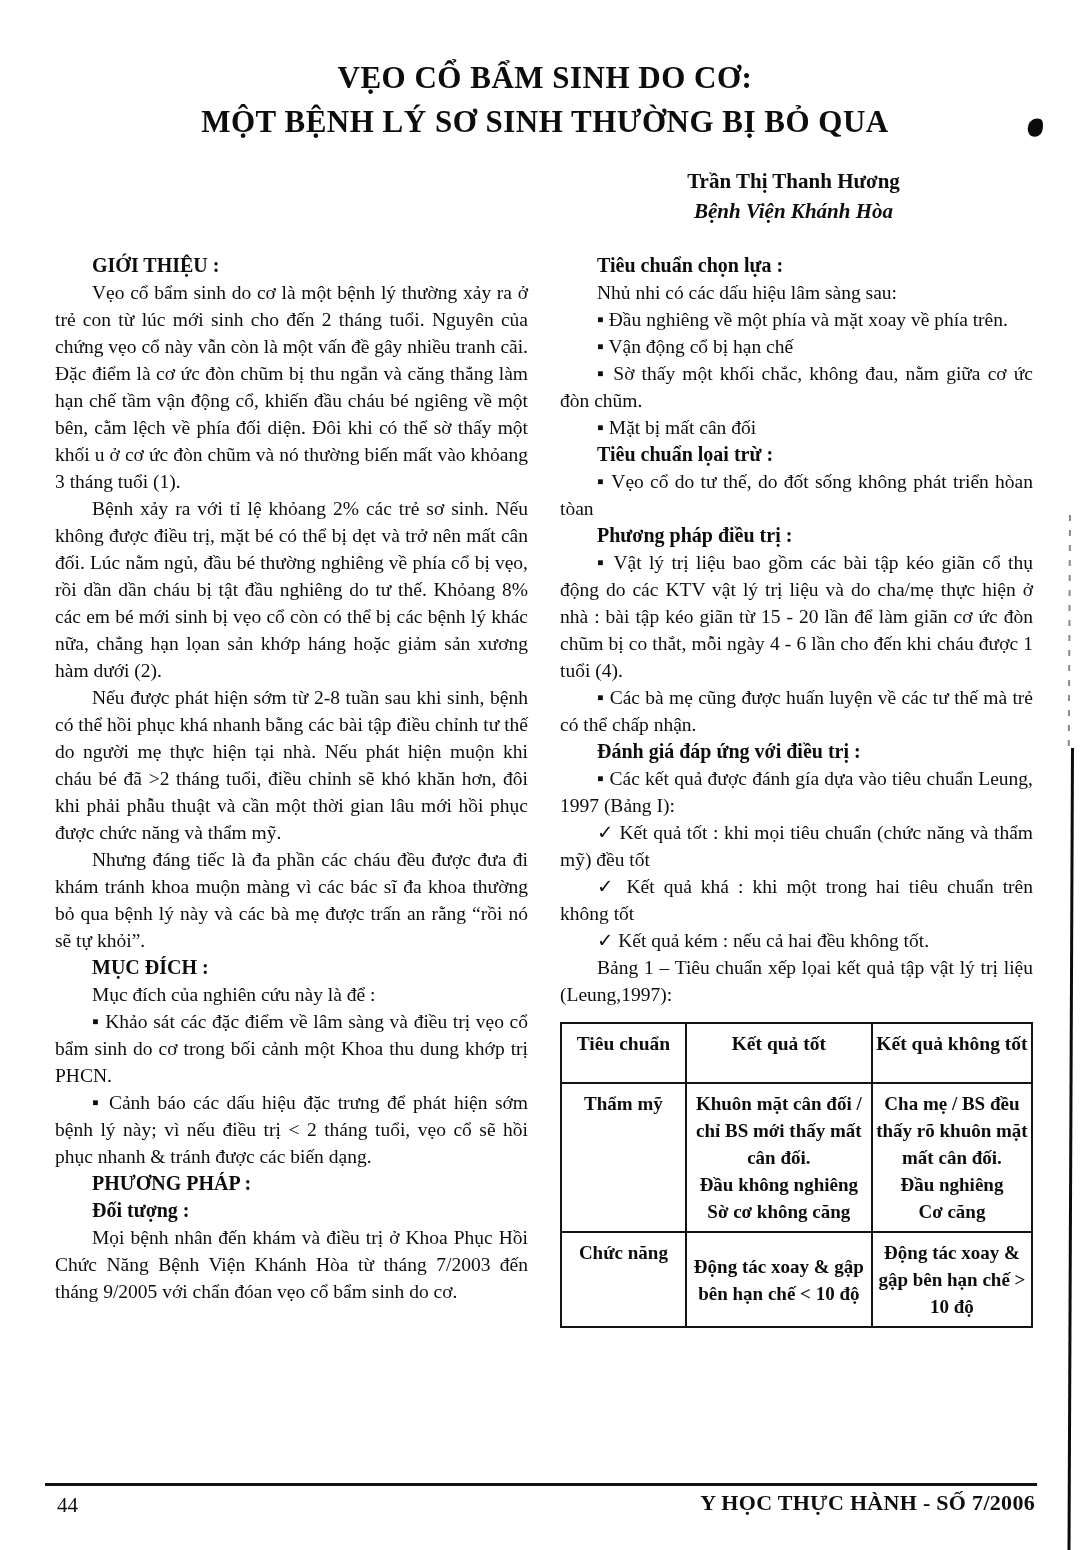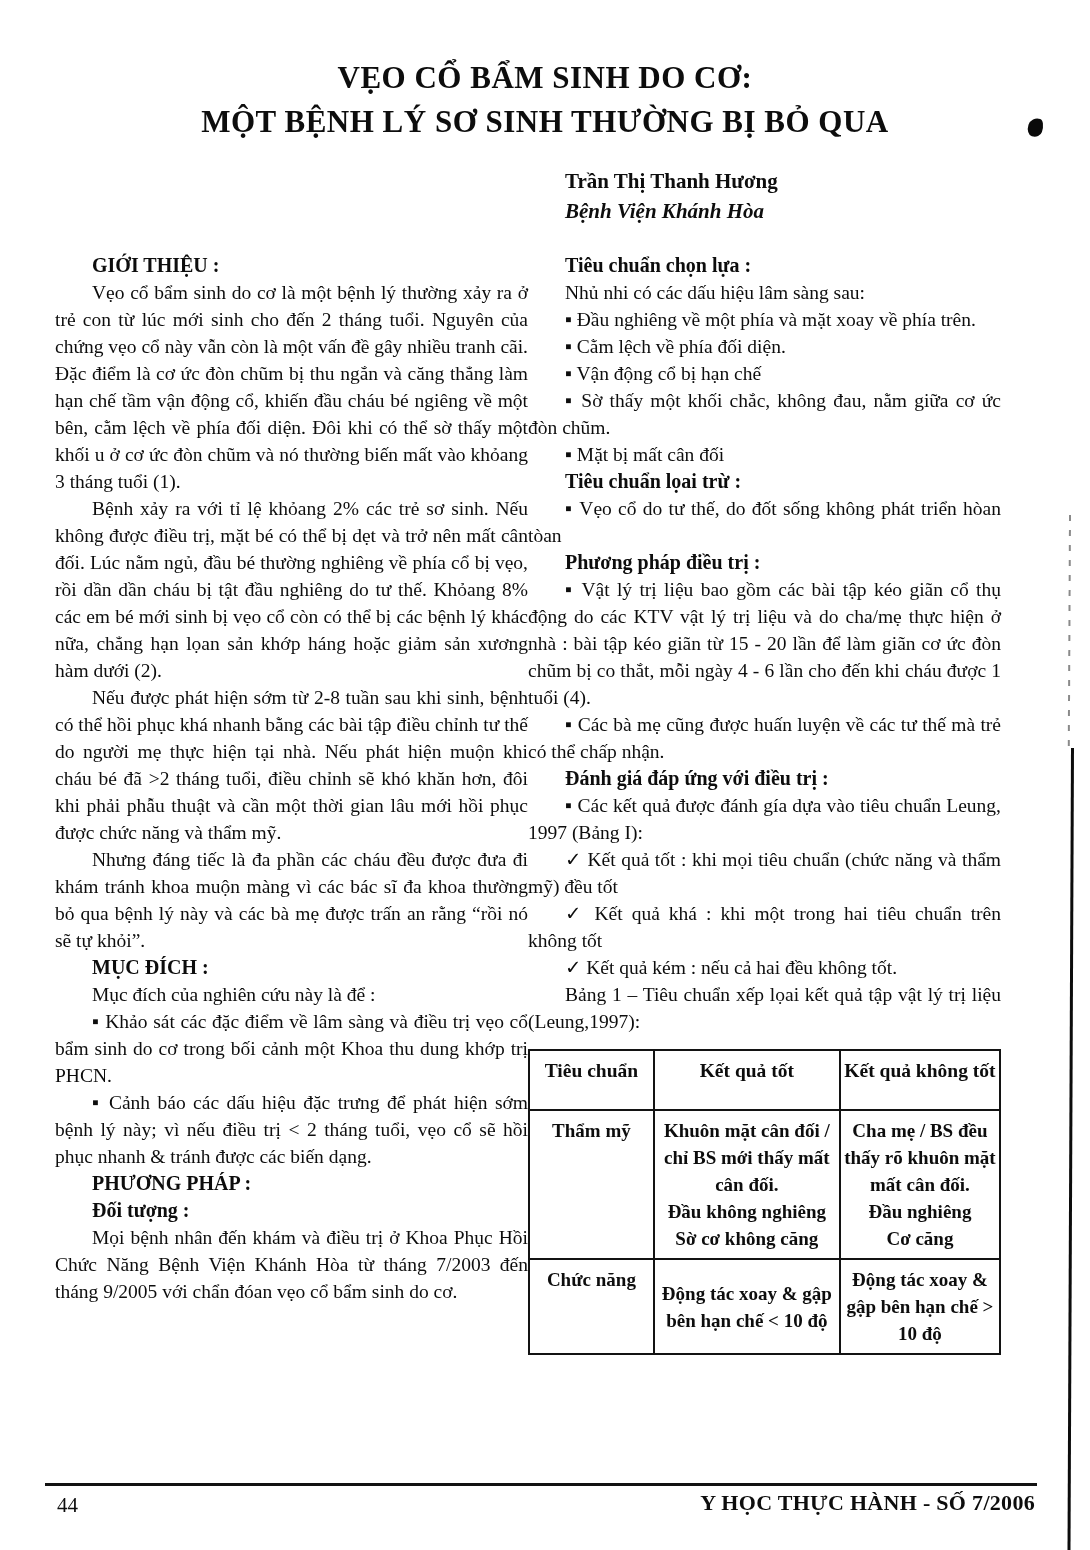--- a/index.html
+++ b/index.html
@@ -8,25 +8,25 @@
     background:#ffffff;
     color:#0d0d0d;
     font-family:"Liberation Serif","DejaVu Serif",serif;
     position:relative;
     overflow:hidden;
   }
   .title-wrap { margin-top:56px; text-align:center; }
   .title-line {
     font-weight:bold; font-size:31px; line-height:44px; letter-spacing:.5px;
   }
-  .author-wrap { position:absolute; top:166px; left:565px; width:485px; }
+  .author-wrap { position:absolute; top:166px; left:551px; width:485px; text-align:center; }
   .author-name { font-weight:bold; font-size:21px; line-height:31px; }
   .author-affil { font-weight:bold; font-style:italic; font-size:21px; line-height:29px; }
 
-  .columns { position:absolute; top:252px; left:55px; width:978px; display:flex; }
+  .columns { position:absolute; top:252px; left:55px; width:978px; display:flex; gap:32px; }
   .col { width:473px; font-size:19.5px; line-height:27px; text-align:justify; }
   .blk { text-indent:37px; }
   .heading { font-weight:bold; font-size:20px; }
 
   .ltable { border-collapse:collapse; width:100%; margin-top:14px; table-layout:fixed; }
   .ltable th, .ltable td {
     border:2.5px solid #131313; font-weight:bold; text-align:center;
     padding:6px 3px; font-size:19px; line-height:27px; text-indent:0;margin-top:42px;
   }
   .ltable th { vertical-align:top; height:60px; white-space:nowrap; font-size:19.5px; }
@@ -83,21 +83,20 @@
         <p class="blk heading">PHƯƠNG PHÁP :</p>
         <p class="blk heading">Đối tượng :</p>
         <p class="blk para">Mọi bệnh nhân đến khám và điều trị ở Khoa Phục Hồi Chức Năng Bệnh Viện Khánh Hòa từ tháng 7/2003 đến tháng 9/2005 với chẩn đóan vẹo cổ bẩm sinh do cơ.</p>
       </div>
 
     <div class="col">
       <div>
           <p class="blk heading">Tiêu chuẩn chọn lựa :</p>
           <p class="blk para">Nhủ nhi có các dấu hiệu lâm sàng sau:</p>
           <p class="blk bullet">▪ Đầu nghiêng về một phía và mặt xoay về phía trên.</p>
-          <p class="blk bullet">▪ Cằm lệch về phía đối diện.</p>
           <p class="blk bullet">▪ Vận động cổ bị hạn chế</p>
           <p class="blk bullet">▪ Sờ thấy một khối chắc, không đau, nằm giữa cơ ức đòn chũm.</p>
           <p class="blk bullet">▪ Mặt bị mất cân đối</p>
           <p class="blk heading">Tiêu chuẩn lọai trừ :</p>
           <p class="blk bullet">▪ Vẹo cổ do tư thế, do đốt sống không phát triển hòan tòan</p>
           <p class="blk heading">Phương pháp điều trị :</p>
           <p class="blk bullet">▪ Vật lý trị liệu bao gồm các bài tập kéo giãn cổ thụ động do các KTV vật lý trị liệu và do cha/mẹ thực hiện ở nhà : bài tập kéo giãn từ 15 - 20 lần để làm giãn cơ ức đòn chũm bị co thắt, mỗi ngày 4 - 6 lần cho đến khi cháu được 1 tuổi (4).</p>
           <p class="blk bullet">▪ Các bà mẹ cũng được huấn luyện về các tư thế mà trẻ có thể chấp nhận.</p>
           <p class="blk heading">Đánh giá đáp ứng với điều trị :</p>
           <p class="blk bullet">▪ Các kết quả được đánh gía dựa vào tiêu chuẩn Leung, 1997 (Bảng I):</p>

